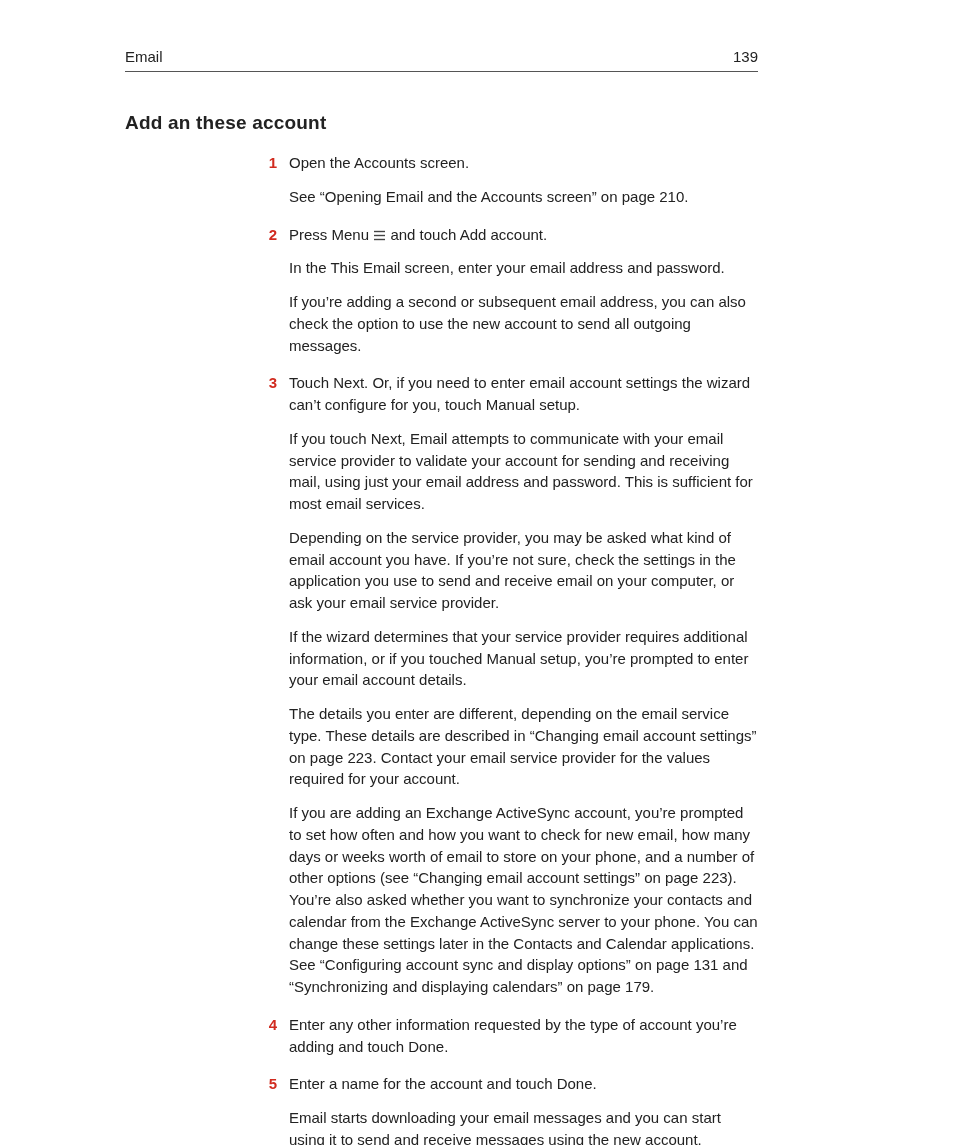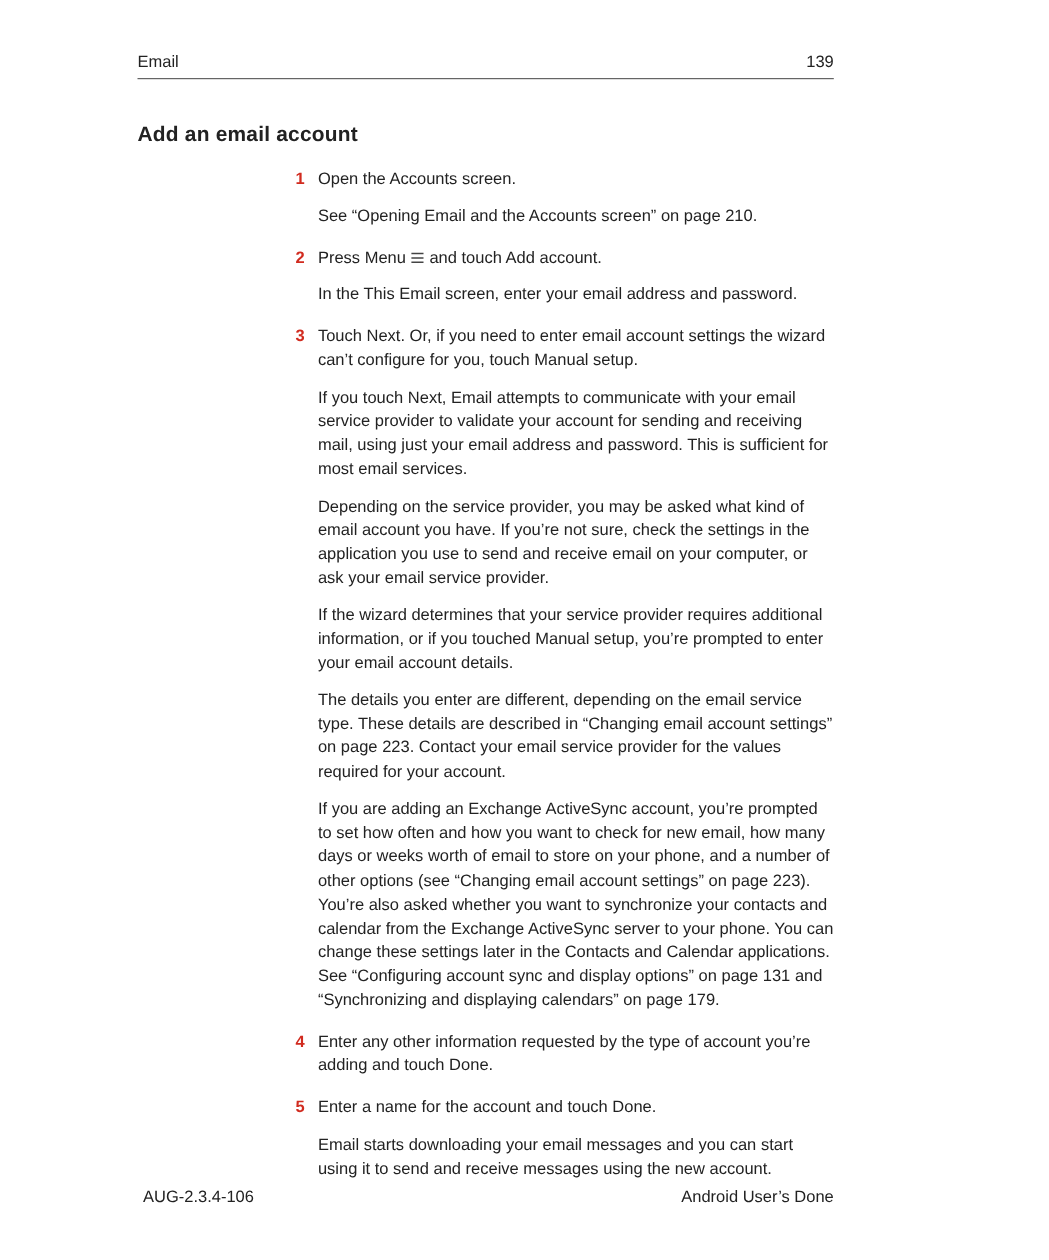--- a/index.html
+++ b/index.html
@@ -81,21 +81,21 @@
 </head>
 <body>
 
 <div class="page">
 
   <div class="header-row">
     <span>Email</span>
     <span>139</span>
   </div>
 
-  <div class="section-heading">Add an email account</div>
+  <div class="section-heading">Add an these account</div>
 
   <div class="steps" id="steps-container">
       <div class="step">
         <div class="step-head">
           <div class="step-number">1</div>
           <div class="step-body">
             <p>Open the Accounts screen.</p>
             <p>See “Opening Email and the Accounts screen” on page 210.</p>
           </div>
         </div>
@@ -103,20 +103,21 @@
       <div class="step">
         <div class="step-head">
           <div class="step-number">2</div>
           <div class="step-body">
             <p>Press <span class="bold">Menu</span> <span class="menu-icon"><svg width="13" height="11" viewBox="0 0 13 11">
                   <line x1="1" y1="1.5" x2="12" y2="1.5" stroke="#444" stroke-width="1.4"></line>
                   <line x1="1" y1="5.5" x2="12" y2="5.5" stroke="#444" stroke-width="1.4"></line>
                   <line x1="1" y1="9.5" x2="12" y2="9.5" stroke="#444" stroke-width="1.4"></line>
                 </svg></span> and touch <span class="bold">Add account</span>.</p>
             <p>In the This Email screen, enter your email address and password.</p>
+            <p>If you’re adding a second or subsequent email address, you can also check the option to use the new account to send all outgoing messages.</p>
           </div>
         </div>
       </div>
       <div class="step">
         <div class="step-head">
           <div class="step-number">3</div>
           <div class="step-body">
             <p>Touch <span class="bold">Next</span>. Or, if you need to enter email account settings the wizard can’t configure for you, touch <span class="bold">Manual setup</span>.</p>
             <p>If you touch <span class="bold">Next</span>, Email attempts to communicate with your email service provider to validate your account for sending and receiving mail, using just your email address and password. This is sufficient for most email services.</p>
             <p>Depending on the service provider, you may be asked what kind of email account you have. If you’re not sure, check the settings in the application you use to send and receive email on your computer, or ask your email service provider.</p>

